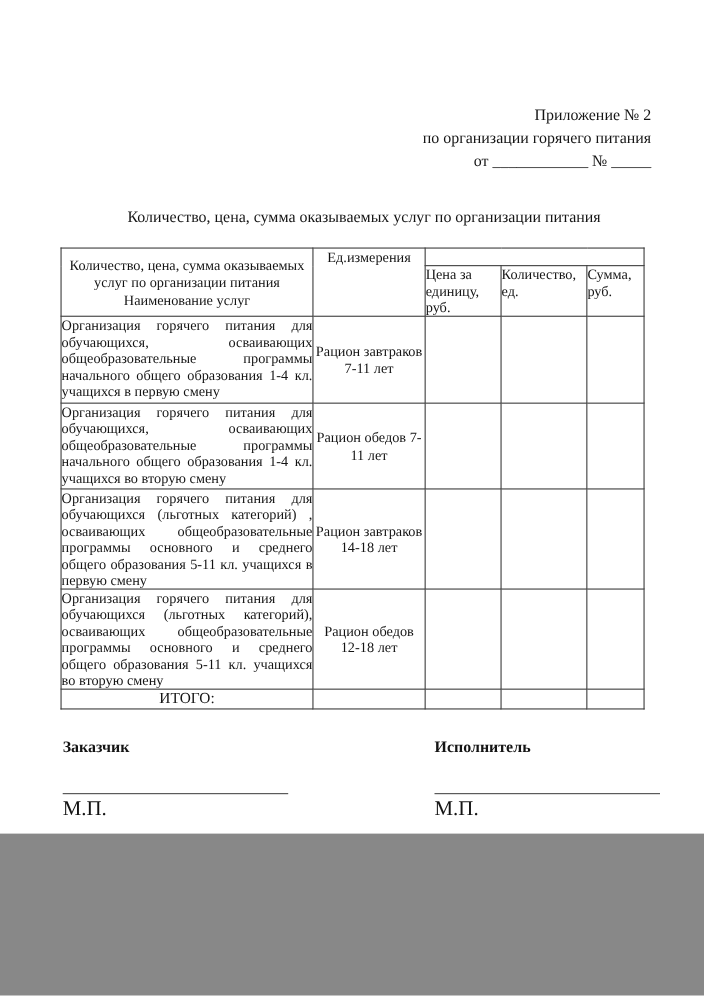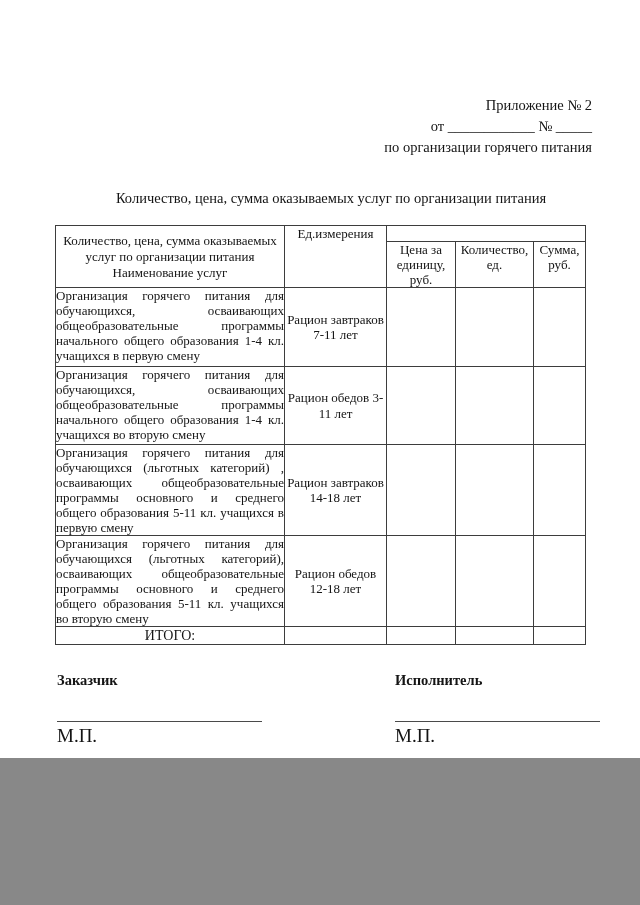--- a/index.html
+++ b/index.html
@@ -62,21 +62,21 @@
   th.unit-col-header {
     vertical-align: top;
     text-align: center;
     padding-top: 1px;
     line-height: 16px;
   }
   tr.header-top-row { height: 16px; }
   tr.header-sub-row { height: 46px; }
   th.sub-col-header {
     vertical-align: top;
-    text-align: center;
+    text-align: left;
     padding: 1px 2px 0 2px;
     line-height: 15px;
   }
   td.service-cell {
     text-align: justify;
     vertical-align: top;
     padding: 0 3px;
     line-height: 15px;
   }
   td.unit-cell {
@@ -116,22 +116,22 @@
     font-size: 12.5px;
   }
 </style>
 </head>
 <body>
 
 <div class="page">
 
   <div class="appendix-header">
     <div>Приложение № 2</div>
+    <div>по организации горячего питания</div>
     <div>от ____________ № _____</div>
-    <div>по организации горячего питания</div>
   </div>
 
   <div class="doc-title">Количество, цена, сумма оказываемых услуг по организации питания</div>
 
   <table class="services">
     <colgroup>
       <col style="width:229px">
       <col style="width:102px">
       <col style="width:69px">
       <col style="width:78px">
@@ -152,21 +152,21 @@
     <tbody>
       <tr style="height:79px">
         <td class="service-cell">Организация горячего питания для обучающихся, осваивающих общеобразовательные программы начального общего образования 1-4 кл. учащихся в первую смену</td>
         <td class="unit-cell">Рацион завтраков 7-11 лет</td>
         <td class="value-cell"></td>
         <td class="value-cell"></td>
         <td class="value-cell"></td>
       </tr>
       <tr style="height:78px">
         <td class="service-cell">Организация горячего питания для обучающихся, осваивающих общеобразовательные программы начального общего образования 1-4 кл. учащихся во вторую смену</td>
-        <td class="unit-cell">Рацион обедов 3-11 лет</td>
+        <td class="unit-cell">Рацион обедов 7-11 лет</td>
         <td class="value-cell"></td>
         <td class="value-cell"></td>
         <td class="value-cell"></td>
       </tr>
       <tr style="height:89px">
         <td class="service-cell">Организация горячего питания для обучающихся (льготных категорий) , осваивающих общеобразовательные программы основного и среднего общего образования 5-11 кл. учащихся в первую смену</td>
         <td class="unit-cell">Рацион завтраков 14-18 лет</td>
         <td class="value-cell"></td>
         <td class="value-cell"></td>
         <td class="value-cell"></td>

